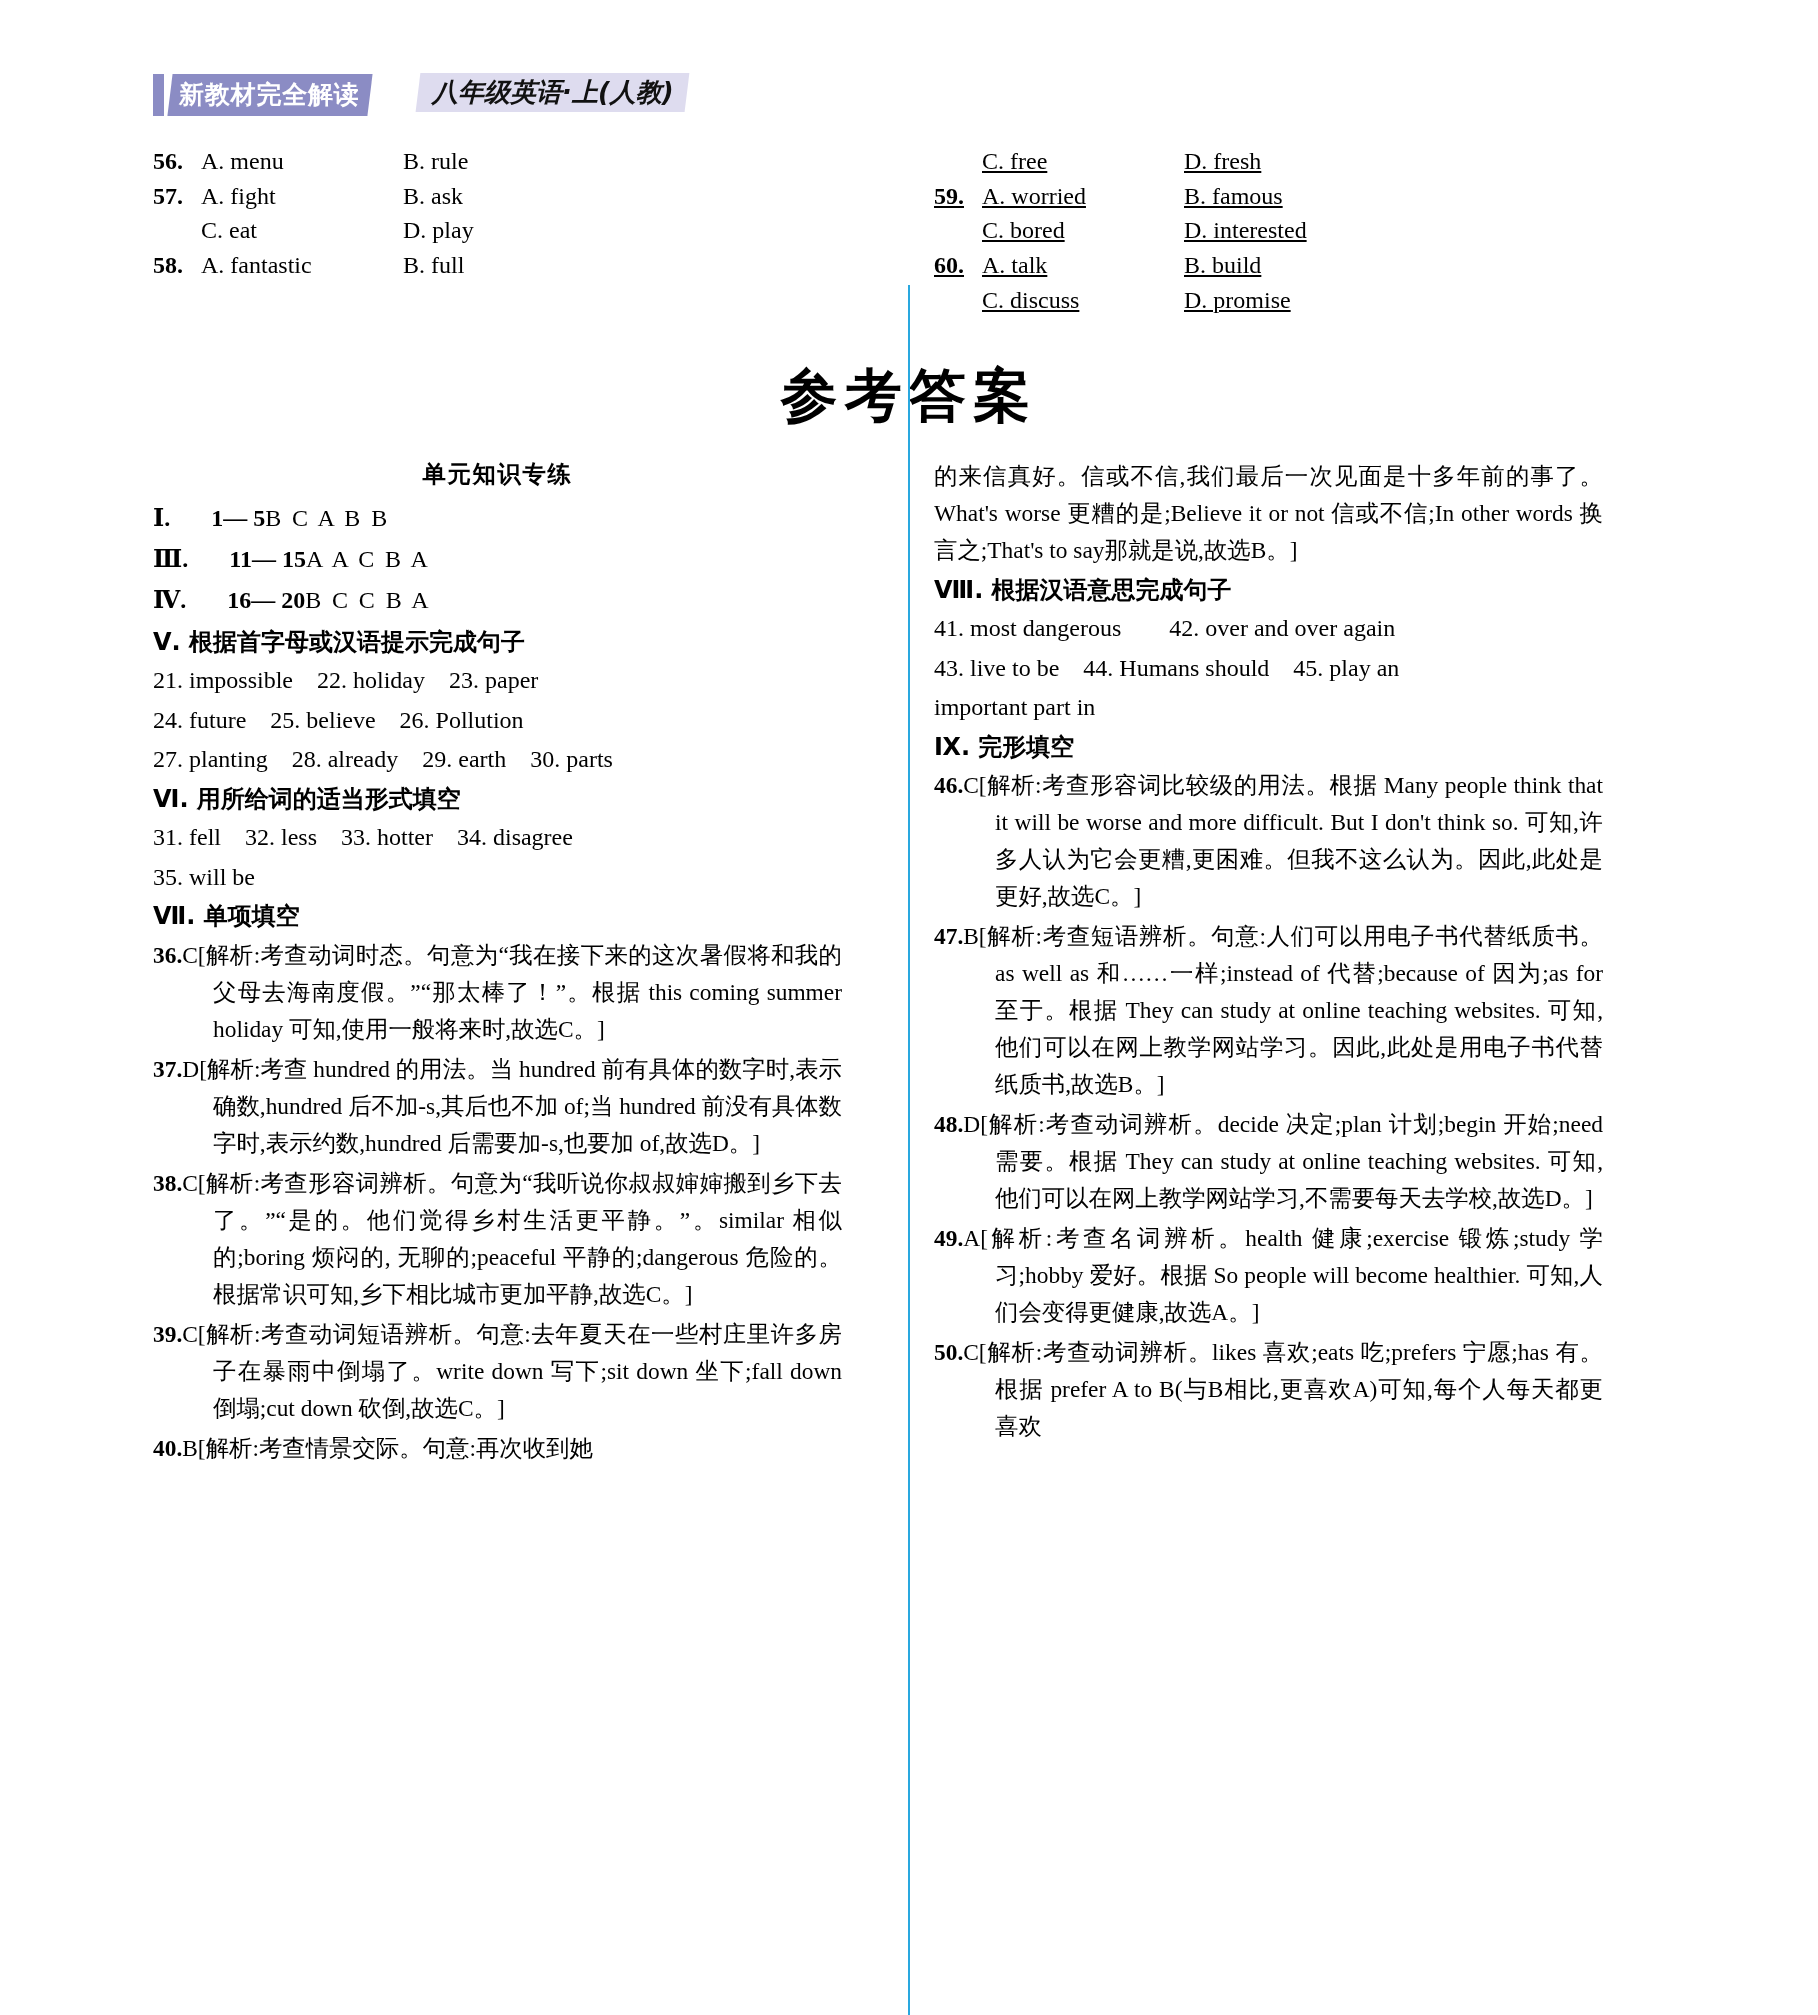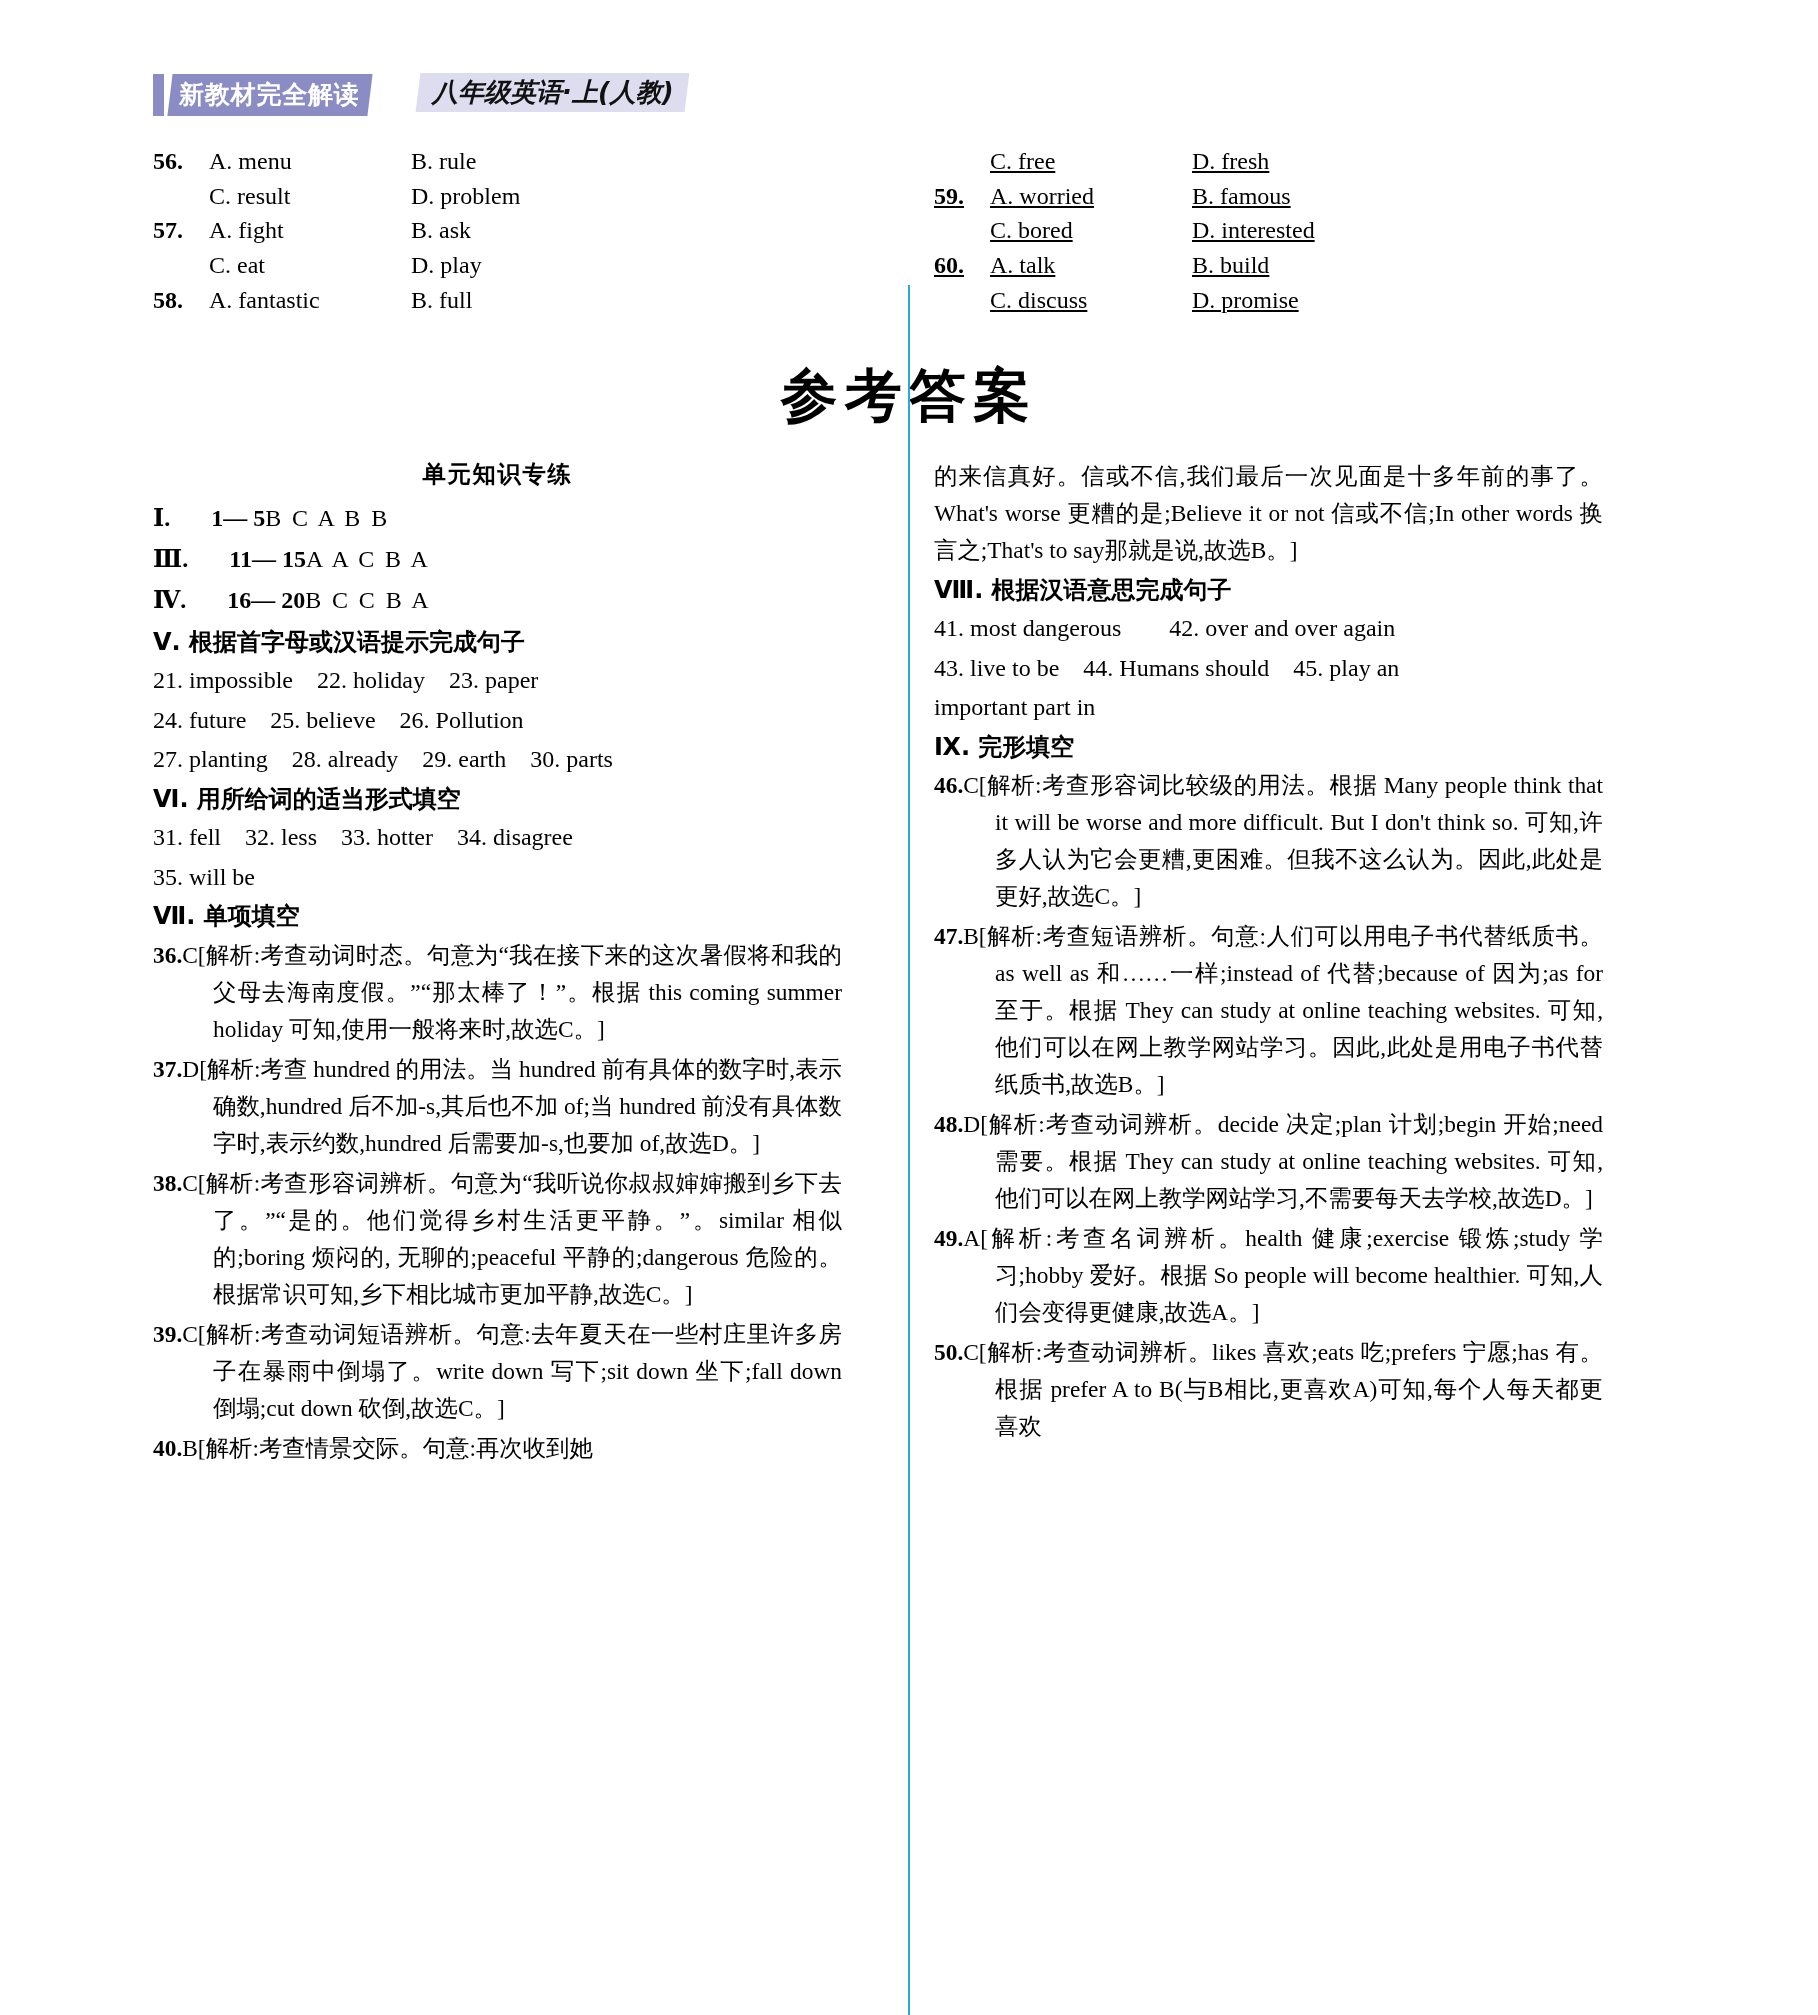--- a/index.html
+++ b/index.html
@@ -76,21 +76,21 @@
   }
   .mcq-col{width:50%;}
   .mcq-col.right{padding-left:48px;text-decoration:underline;}
   .mcq-row{display:flex;align-items:baseline;margin-bottom:5.6px;}
   .mcq-num{
     font-weight:bold;
     width:48px;
     flex:0 0 48px;
     text-align:left;
   }
-  .mcq-a{flex:0 0 202px;margin-left:8px;}
+  .mcq-a{flex:0 0 202px;}
   .mcq-b{flex:1 1 auto;}
 
   
   .answer-title{
     text-align:center;
     font-family:"DejaVu Sans","Liberation Sans",sans-serif;
     font-weight:bold;
     font-size:57px;
     letter-spacing:7.3px;
     margin:37px 0 22.6px 0;
@@ -182,25 +182,20 @@
   </div>
 
   <div class="mcq">
     <div class="col mcq-col left">
       <div class="mcq-row">
         <span class="mcq-num">56.</span>
         <span class="mcq-a">A. menu</span>
         <span class="mcq-b">B. rule</span>
       </div>
       <div class="mcq-row">
-        <span class="mcq-num"></span>
-        <span class="mcq-a">C. result</span>
-        <span class="mcq-b">D. problem</span>
-      </div>
-      <div class="mcq-row">
         <span class="mcq-num">57.</span>
         <span class="mcq-a">A. fight</span>
         <span class="mcq-b">B. ask</span>
       </div>
       <div class="mcq-row">
         <span class="mcq-num"></span>
         <span class="mcq-a">C. eat</span>
         <span class="mcq-b">D. play</span>
       </div>
       <div class="mcq-row">

